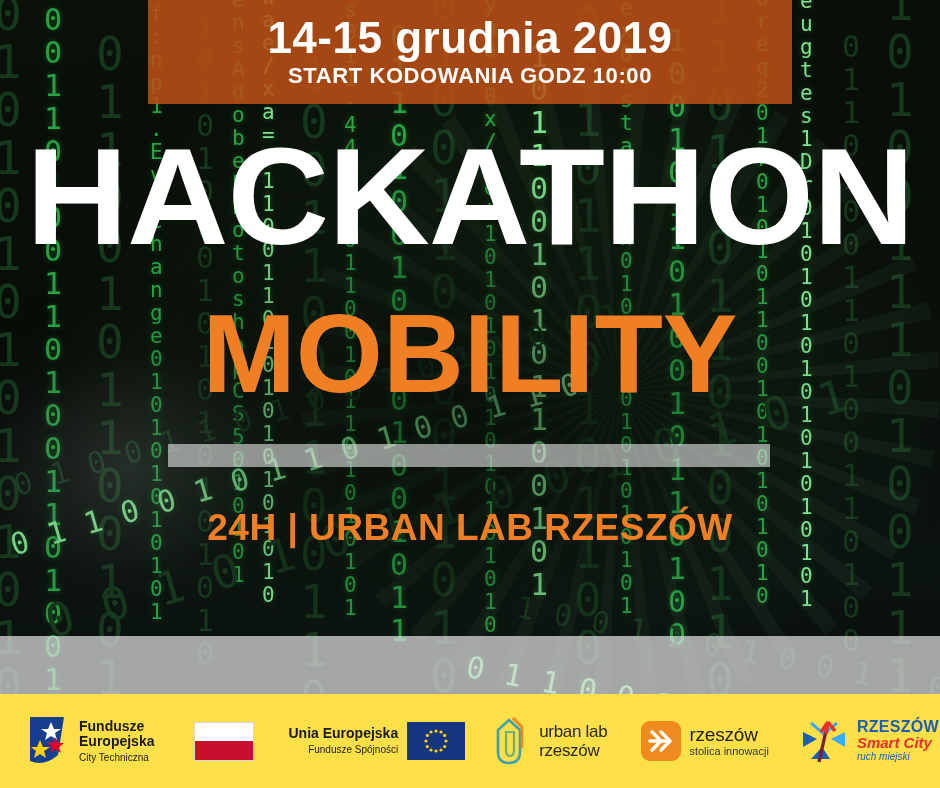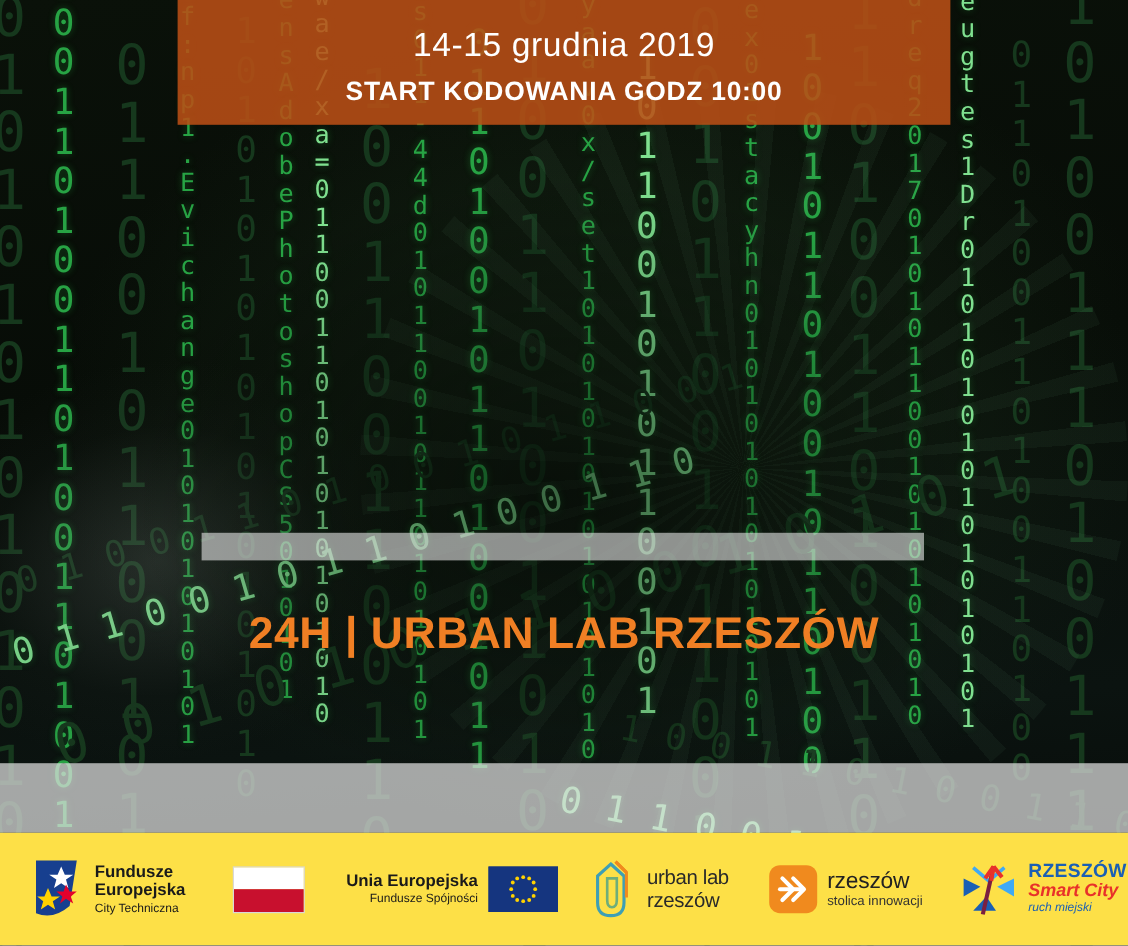--- a/index.html
+++ b/index.html
@@ -65,21 +65,21 @@
 
   
   .date-banner{
     position:absolute;left:148px;top:0;width:644px;height:104px;
     background:rgba(186,78,22,.88);
     z-index:7;
     display:flex;flex-direction:column;align-items:center;justify-content:center;
     overflow:hidden;
   }
   .date-banner .dline1{
-    color:#fff;font-size:28px;font-weight:400;letter-spacing:.5px;
+    color:#fff;font-size:44px;font-weight:700;letter-spacing:.5px;
     line-height:46px;
   }
   .date-banner .dline2{
     color:#fff;font-size:22px;font-weight:700;letter-spacing:.6px;
     line-height:26px;margin-top:2px;
   }
 
   
   .headline{
     position:absolute;left:0;right:0;top:132px;
@@ -638,20 +638,24 @@
     <div class="bg-veil"></div>
   </div>
 
   <div class="grey-band"></div>
 
   <div class="date-banner">
     <div class="dline1">14-15 grudnia 2019</div>
     <div class="dline2">START KODOWANIA GODZ 10:00</div>
   </div>
 
+  <div class="headline">
+    <div class="h1">HACKATHON</div>
+    <div class="h2">MOBILITY</div>
+  </div>
 
   <div class="divider"></div>
 
   <div class="subtitle">24H | URBAN LAB RZESZÓW</div>
 
 
   <div class="footer">
 
     <div class="logo fe-wrap">
       <svg class="fe-mark" viewBox="0 0 46 52">

